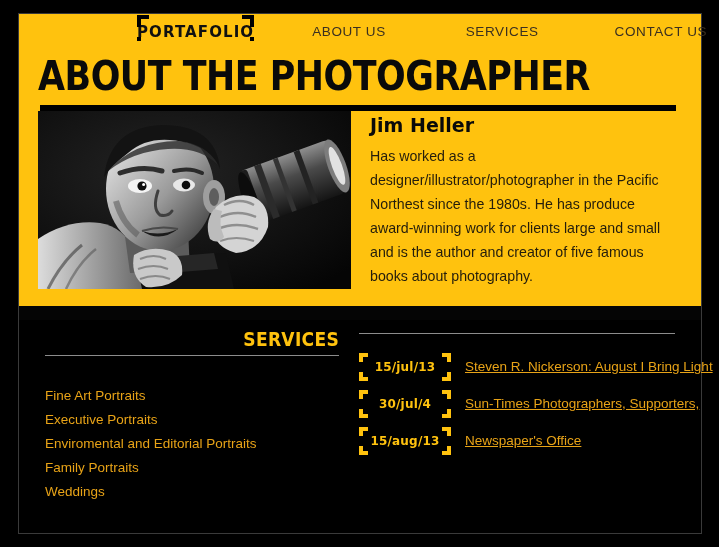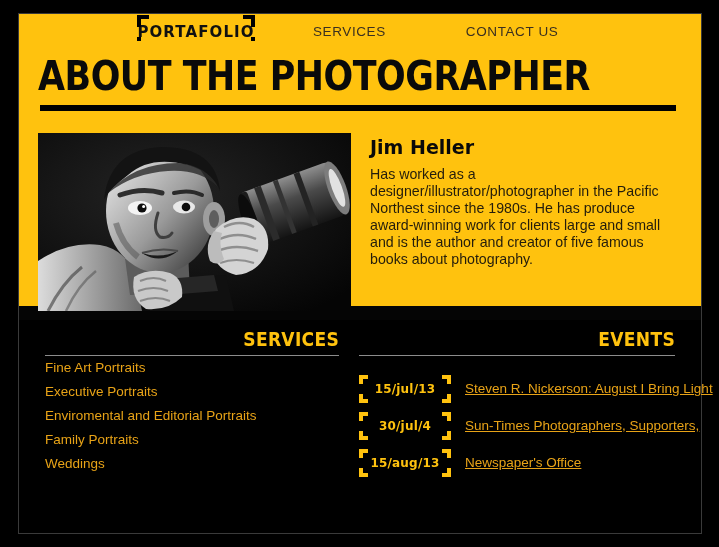--- a/index.html
+++ b/index.html
@@ -119,21 +119,21 @@
 
   .title-rule {
     margin: 6px 0 0 21px;
     width: 636px;
     height: 6px;
     background: #000000;
   }
 
   .hero-body {
     display: flex;
-    margin-top: 22px;
+    margin-top: 0;
     padding-left: 19px;
   }
 
   
   .photo {
     width: 313px;
     height: 178px;
     background: #0b0b0b;
     position: relative;
     overflow: hidden;
@@ -149,21 +149,21 @@
   }
   .bio-name {
     font-size: 19px;
     font-weight: bold;
     color: #0a0a0a;
     margin-bottom: 8px;
     font-family: "DejaVu Sans", sans-serif;
   }
   .bio-text {
     font-size: 14.2px;
-    line-height: 17px;
+    line-height: 24px;
     color: #241d0c;
     font-family: "Liberation Sans", sans-serif;
   }
 
   
   .lower {
     position: absolute;
     left: 19px;
     top: 320px;
     width: 682px;
@@ -182,21 +182,21 @@
     color: #FFC20E;
     letter-spacing: 0.3px;
     font-family: "DejaVu Sans Condensed", "Liberation Sans Narrow", "Liberation Sans", sans-serif;
   }
   .sec-rule {
     margin-top: 5px;
     height: 1px;
     background: #8c8c8c;
   }
 
-  .svc-list { list-style: none; margin-top: 0; }
+  .svc-list { list-style: none; margin-top: 28px; }
   .svc-item {
     color: #E8A317;
     font-size: 13.5px;
     line-height: 24px;
     font-family: "Liberation Sans", sans-serif;
     cursor: pointer;
   }
 
   .evt-list { margin-top: 14px; }
   .evt-row {
@@ -255,20 +255,21 @@
 
     <div class="logo-wrap">
       <span class="brk tl"></span>
       <span class="brk tr"></span>
       <span class="brk bl"></span>
       <span class="brk br"></span>
       <span class="logo-text">PORTAFOLIO</span>
     </div>
 
     <div class="nav-links">
+      <a class="nav-link">ABOUT US</a>
       <a class="nav-link">SERVICES</a>
       <a class="nav-link">CONTACT US</a>
     </div>
 
   </div>
 
   <div class="hero">
 
     <div class="hero-title">ABOUT THE PHOTOGRAPHER</div>
     <div class="title-rule"></div>
@@ -377,21 +378,20 @@
       <ul class="svc-list">
         <li class="svc-item">Fine Art Portraits</li>
         <li class="svc-item">Executive Portraits</li>
         <li class="svc-item">Enviromental and Editorial Portraits</li>
         <li class="svc-item">Family Portraits</li>
         <li class="svc-item">Weddings</li>
       </ul>
     </div>
 
     <div class="col-events">
-      <div class="sec-head">EVENTS</div>
       <div class="sec-rule"></div>
 
       <div class="evt-list">
 
         <div class="evt-row">
           <div class="evt-date">
             <span class="ybrk tl"></span>
             <span class="ybrk tr"></span>
             <span class="ybrk bl"></span>
             <span class="ybrk br"></span>

